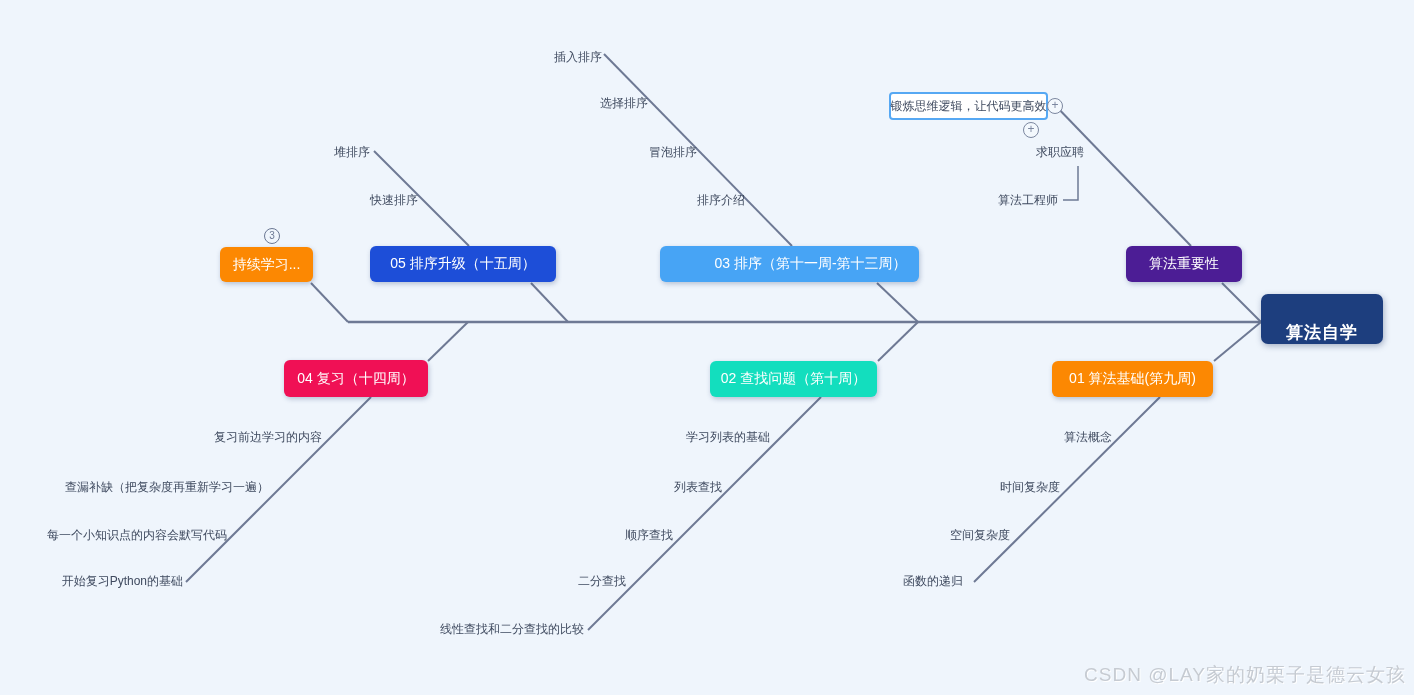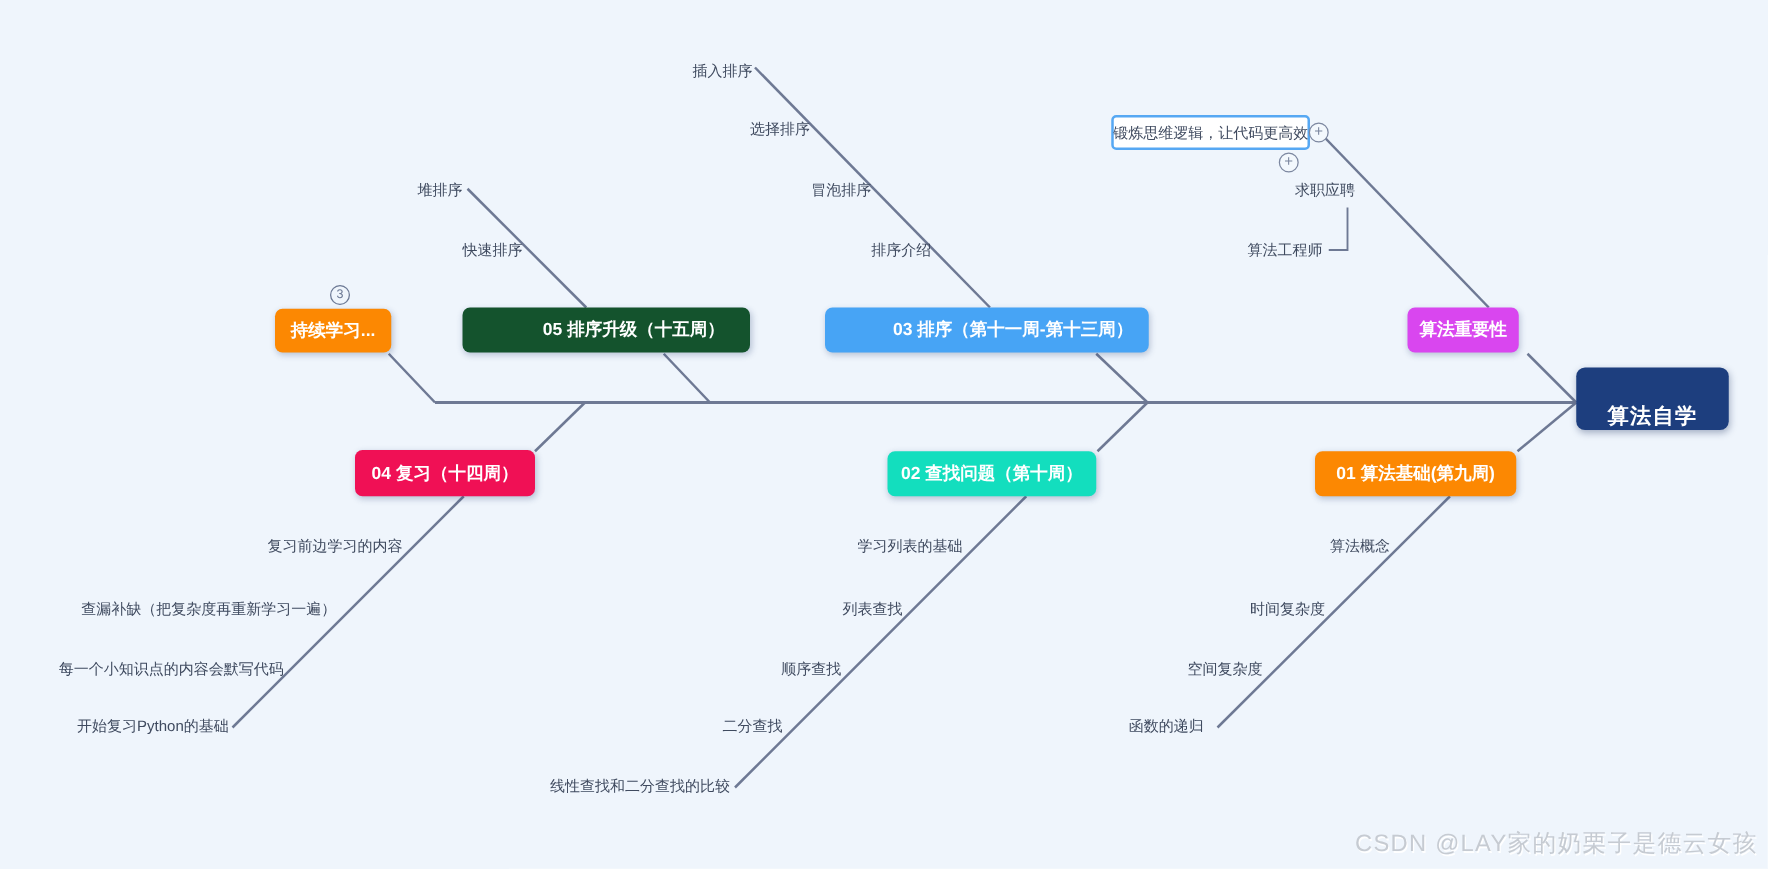--- a/index.html
+++ b/index.html
@@ -1,21 +1,21 @@
 <!DOCTYPE html>
 <html><head>
 <meta charset="utf-8">
 <style>
   html,body{margin:0;padding:0;}
   body{font-family:"Liberation Sans","DejaVu Sans",sans-serif;}
   #canvas{position:relative;width:1414px;height:695px;background:#eff5fc;overflow:hidden;}
   #lines{position:absolute;left:0;top:0;width:1414px;height:695px;color:#6e7994;}
   #lines path{stroke:currentColor;fill:none;}
   .topic{position:absolute;display:flex;align-items:center;justify-content:center;
-         color:#fff;font-weight:bold;font-size:14px;border-radius:6px;white-space:nowrap;
+         color:#fff;font-weight:normal;font-size:14px;border-radius:6px;white-space:nowrap;
          box-shadow:1px 2px 5px rgba(35,60,110,.28);cursor:pointer;}
   .root-topic{position:absolute;display:flex;align-items:flex-end;justify-content:center;
          color:#fff;font-weight:bold;font-size:17px;border-radius:7px;white-space:nowrap;
          box-shadow:1px 2px 6px rgba(25,45,95,.35);letter-spacing:1px;cursor:pointer;}
   .leaf{position:absolute;font-size:12px;color:#3f4a5f;white-space:nowrap;cursor:pointer;}
   .edit-node{position:absolute;left:889px;top:92px;width:155px;height:24px;background:#ffffff;
          border:2px solid #000000;border-radius:4px;display:flex;align-items:center;
          justify-content:center;font-size:12px;color:#3f4a5f;white-space:nowrap;cursor:text;}
   .plus-btn{position:absolute;width:14px;height:14px;border:1px solid #7c87a0;border-radius:50%;
          background:#f3f8fd;color:#7c87a0;font-size:12px;line-height:13px;text-align:center;
@@ -50,29 +50,29 @@
 
   <div class="root-topic" style="left: 1261px; top: 294px; width: 122px; height: 50px; background-color: rgb(29, 62, 126);">
     <span>算法自学</span>
   </div>
 
   <div class="topic" style="left: 220px; top: 247px; width: 93px; height: 35px; background-color: rgb(252, 136, 2);">
     <span>持续学习...</span>
   </div>
   <div class="badge" style="left:264px;top:228px;">3</div>
 
-  <div class="topic" style="left: 370px; top: 246px; width: 186px; height: 36px; background-color: #14532d; padding-left: 44px;">
+  <div class="topic" style="left: 370px; top: 246px; width: 186px; height: 36px; background-color: #1d4ed8;">
     <span>05 排序升级（十五周）</span>
   </div>
 
   <div class="topic" style="left: 660px; top: 246px; width: 217px; height: 36px; background-color: rgb(71, 164, 245); padding-left: 42px;">
     <span>03 排序（第十一周-第十三周）</span>
   </div>
 
-  <div class="topic" style="left: 1126px; top: 246px; width: 89px; height: 36px; background-color: #d946ef;">
+  <div class="topic" style="left: 1126px; top: 246px; width: 116px; height: 36px; background-color: #4c1d95;">
     <span>算法重要性</span>
   </div>
 
   <div class="topic" style="left: 284px; top: 360px; width: 144px; height: 37px; background-color: rgb(240, 16, 85);">
     <span>04 复习（十四周）</span>
   </div>
 
   <div class="topic" style="left: 710px; top: 361px; width: 167px; height: 36px; background-color: rgb(19, 222, 190);">
     <span>02 查找问题（第十周）</span>
   </div>

